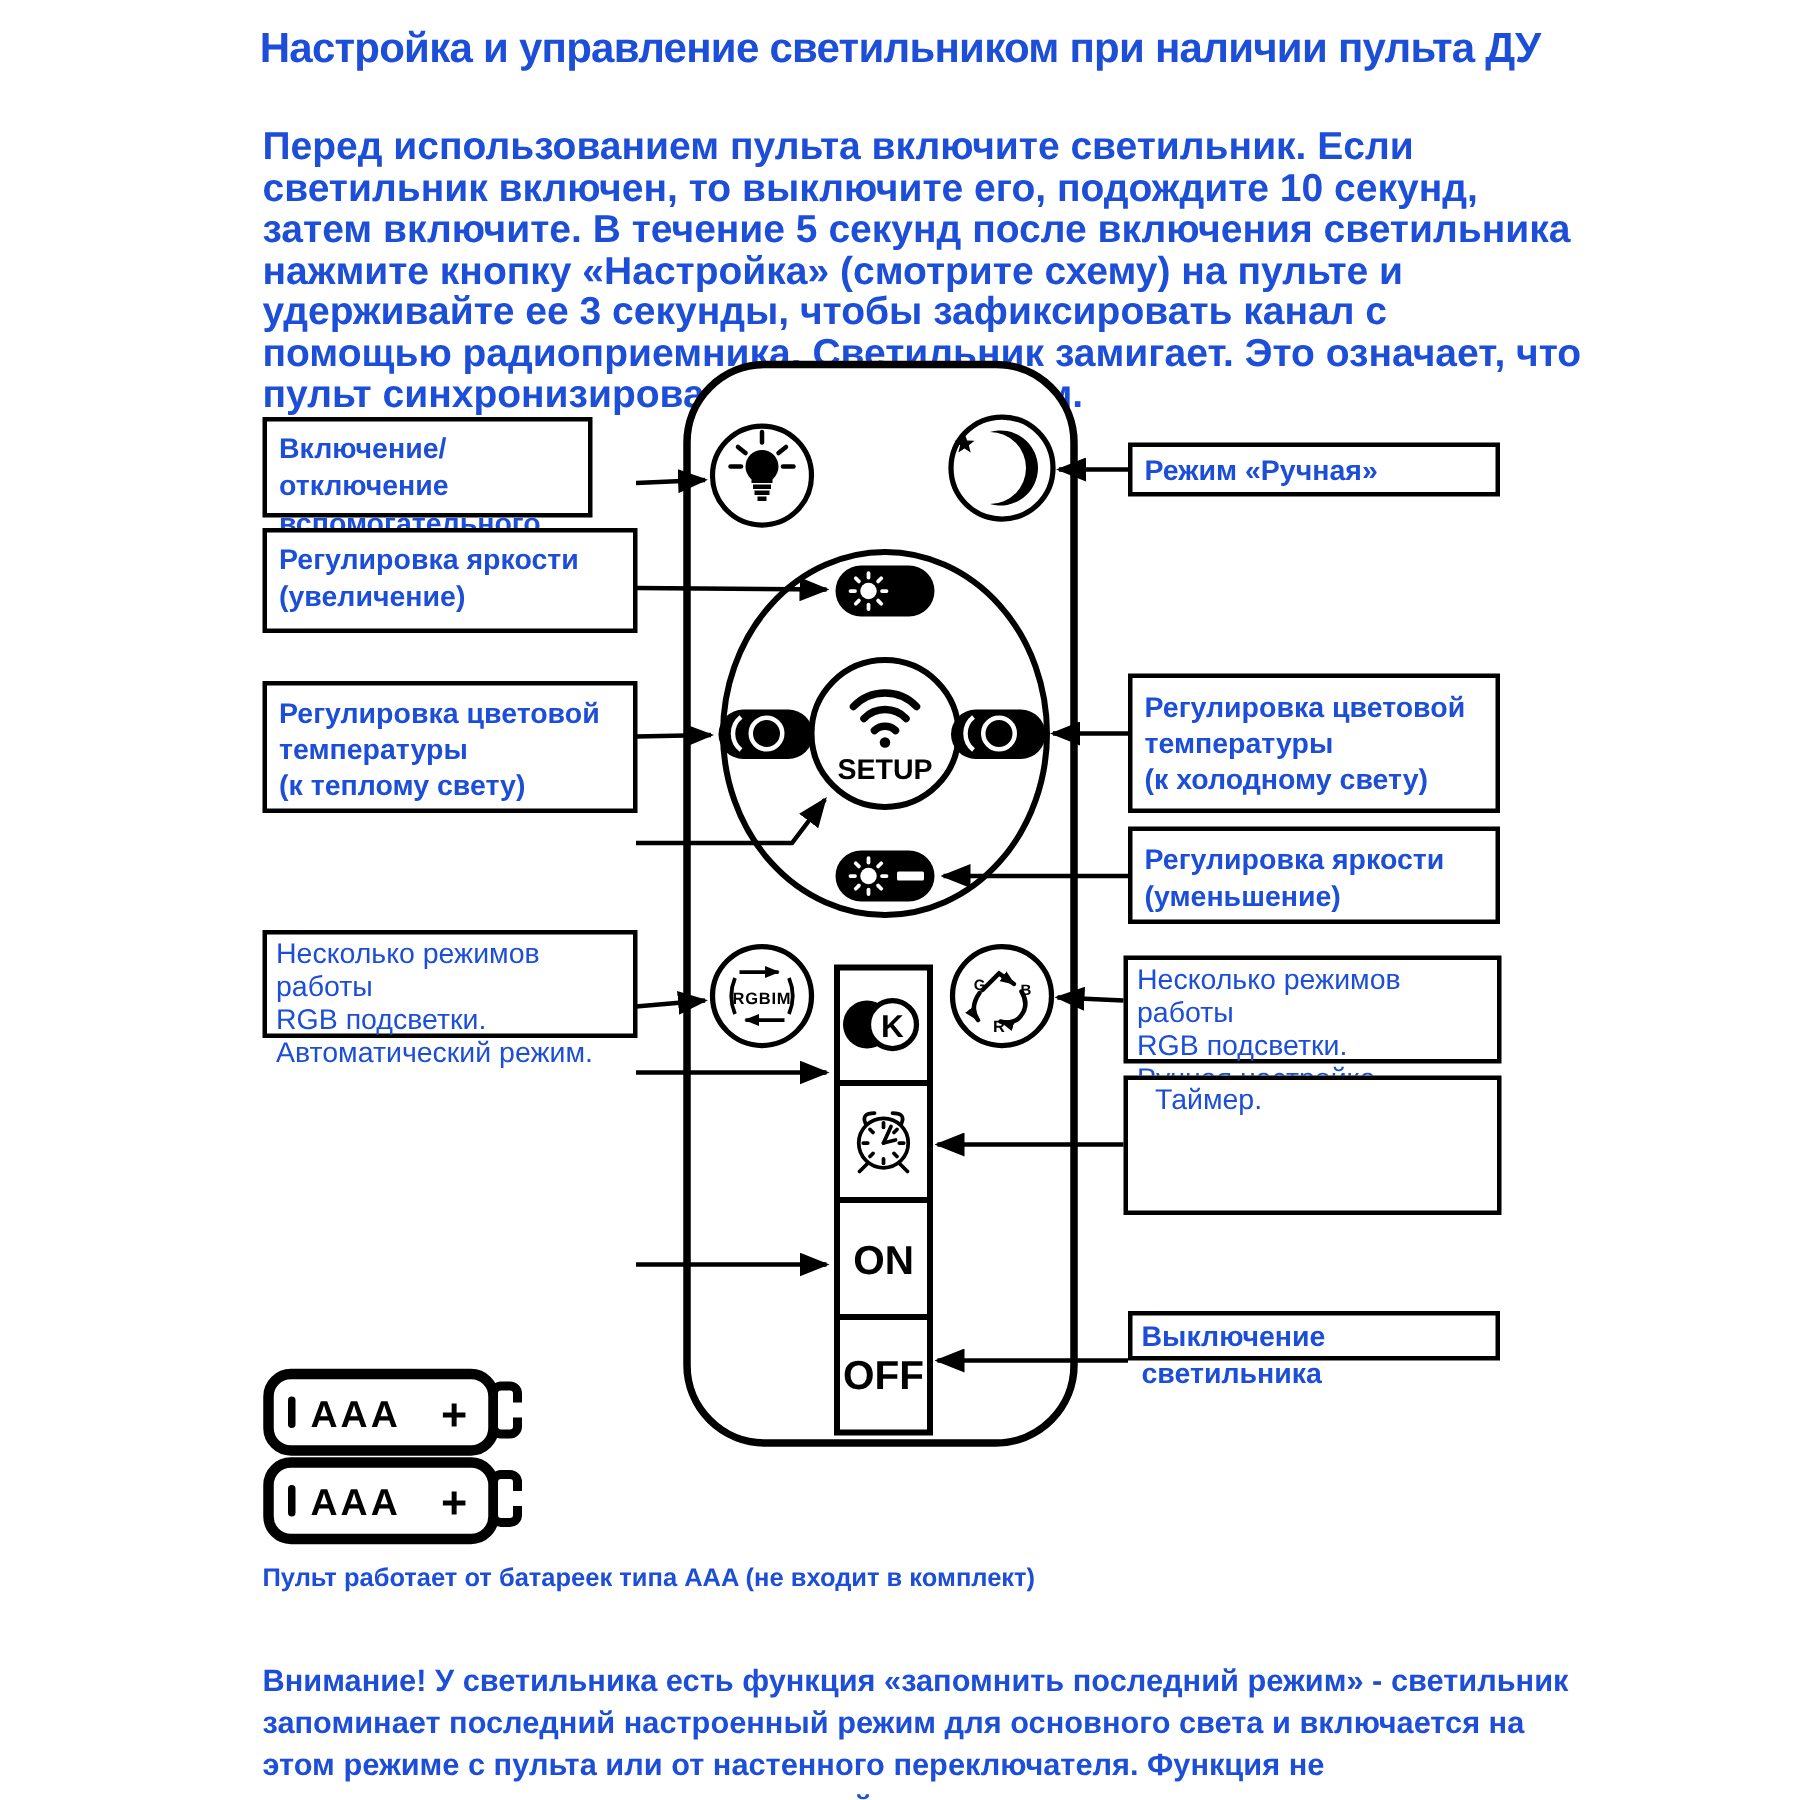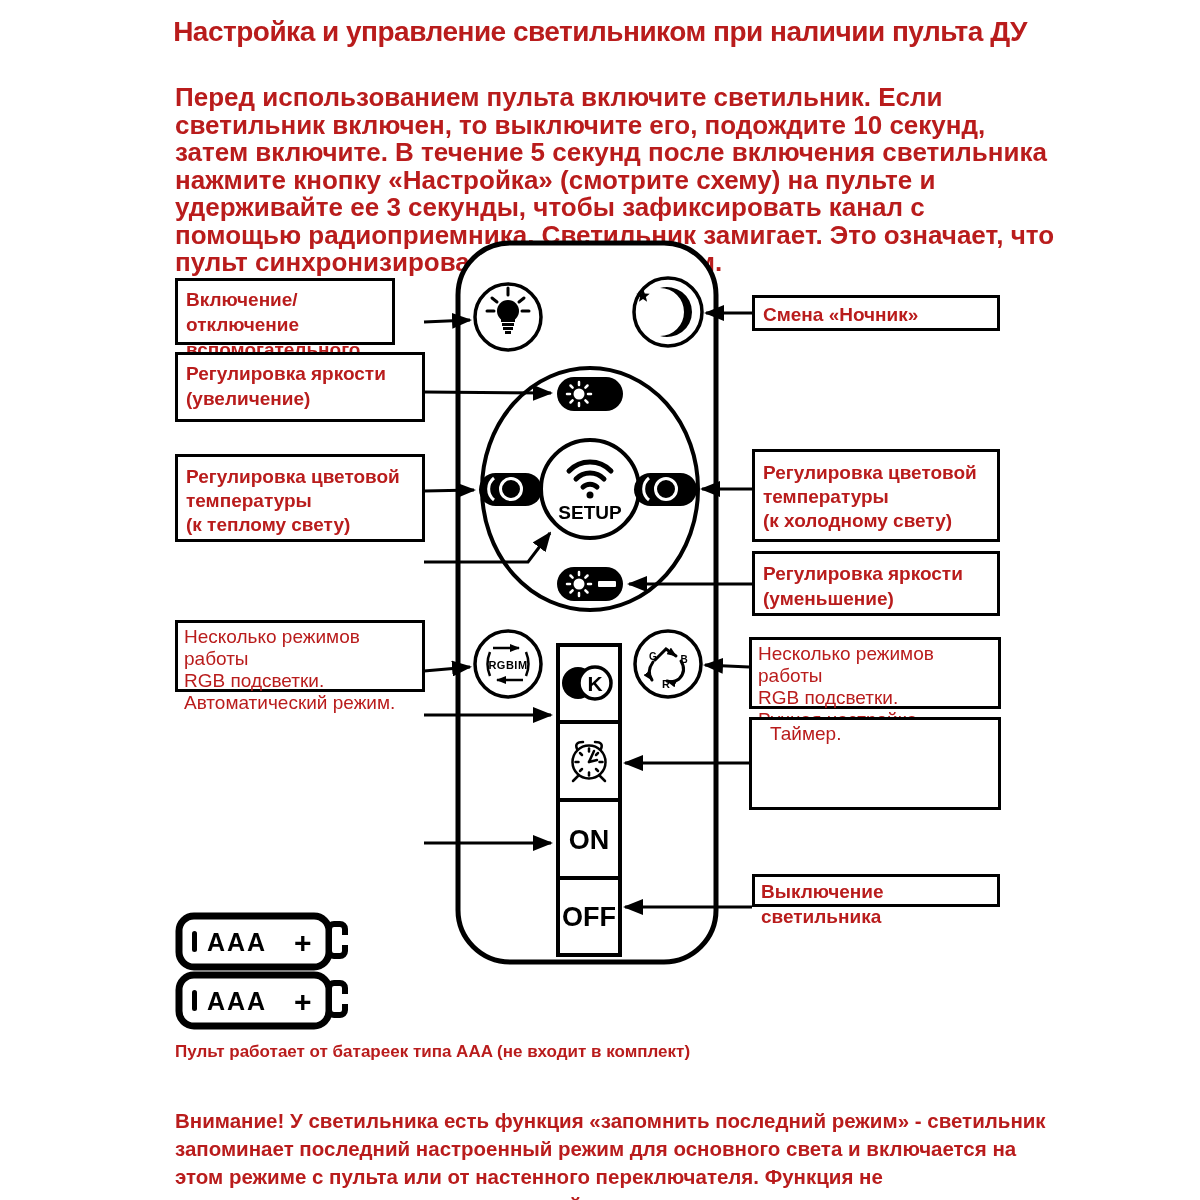--- a/index.html
+++ b/index.html
@@ -1,17 +1,17 @@
 <!DOCTYPE html>
 <html><head>
 <meta charset="utf-8">
 <style>
   html,body{margin:0;padding:0;background:#fff;}
   #canvas{position:relative;width:1200px;height:1200px;background:#fff;overflow:hidden;
-          font-family:"Liberation Sans",sans-serif;color:#b91c1c;}
+          font-family:"Liberation Sans",sans-serif;color:#1d4ed8;}
   .abs{position:absolute;}
   #title{left:0;top:16px;width:1200px;text-align:center;font-size:28px;font-weight:bold;letter-spacing:-0.5px;}
   #intro{left:175px;top:84px;width:882px;font-size:26px;line-height:27.5px;font-weight:bold;}
   .lbl{position:absolute;border:3px solid #000;background:#fff;box-sizing:border-box;
        font-size:19px;font-weight:bold;line-height:25px;padding:6px 8px;white-space:pre-line;}
   .lbl.rg{font-weight:normal;line-height:22px;padding:3px 6px;}
   .lbl.tight{line-height:24px;margin-top:30px;}
   #svg-layer{position:absolute;left:0;top:0;}
   svg text{font-family:"Liberation Sans",sans-serif;font-weight:bold;fill:#000;}
   #battery-note{left:175px;top:1042px;width:900px;font-size:17px;font-weight:bold;}
@@ -29,21 +29,21 @@
 вспомогательного света</div>
   <div class="lbl" style="left:175px;top:352px;width:250px;height:70px;">Регулировка яркости
 (увеличение)</div>
   <div class="lbl tight" style="left:175px;top:424px;width:250px;height:88px;padding-top:8px;">Регулировка цветовой
 температуры
 (к теплому свету)</div>
   <div class="lbl rg" style="left:175px;top:620px;width:250px;height:72px;">Несколько режимов работы
 RGB подсветки.
 Автоматический режим.</div>
 
-  <div class="lbl" style="left:752px;top:295px;width:248px;height:36px;padding:4px 8px;">Смена «Ночник»</div>
+  <div class="lbl" style="left:752px;top:295px;width:248px;height:36px;padding:4px 8px;">Режим «Ручная»</div>
   <div class="lbl tight" style="left:752px;top:419px;width:248px;height:93px;padding-top:9px;">Регулировка цветовой
 температуры
 (к холодному свету)</div>
   <div class="lbl" style="left:752px;top:551px;width:248px;height:65px;padding-top:7px;">Регулировка яркости
 (уменьшение)</div>
   <div class="lbl rg" style="left:749px;top:637px;width:252px;height:72px;">Несколько режимов работы
 RGB подсветки.
 Ручная настройка.</div>
   <div class="lbl rg" style="left:749px;top:717px;width:252px;height:93px;padding-left:18px;">Таймер.</div>
   <div class="lbl" style="left:752px;top:874px;width:248px;height:33px;padding:2px 6px;">Выключение светильника</div>

